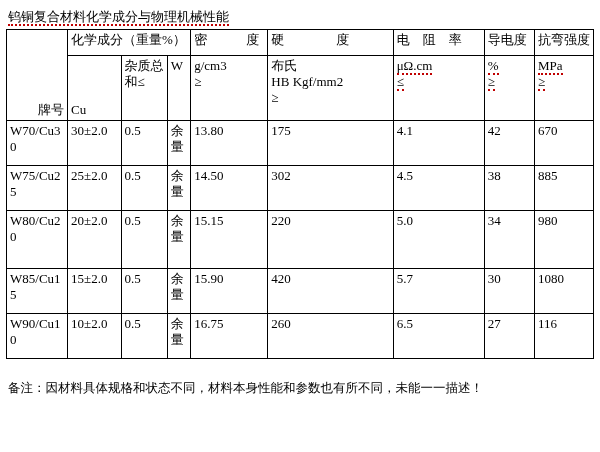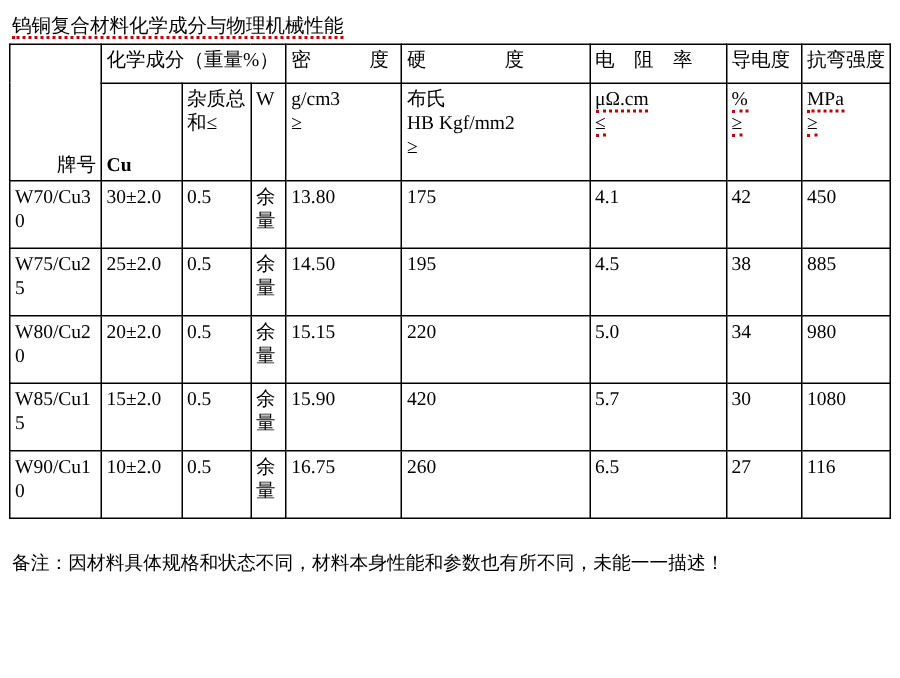--- a/index.html
+++ b/index.html
@@ -107,21 +107,21 @@
       </td>
       <td>
         <span class="hdr">导电度</span>
       </td>
       <td>
         <span class="hdr">抗弯强度</span>
       </td>
     </tr>
 
     <tr>
-      <td style="vertical-align:bottom;font-weight:bold;">
+      <td style="vertical-align:bottom;">
         <span>Cu</span>
       </td>
       <td>
         <span class="cell-sub">杂质总和≤</span>
       </td>
       <td class="vert">
         <span>W</span>
       </td>
       <td>
         <span class="cell-sub">g/cm3
@@ -148,36 +148,36 @@
 
     <tr style="height:45px">
       <td>W70/Cu30</td>
       <td>30±2.0</td>
       <td>0.5</td>
       <td class="vert">余量</td>
       <td>13.80</td>
       <td>175</td>
       <td>4.1</td>
       <td>42</td>
-      <td>450</td>
+      <td>670</td>
     </tr>
 
     <tr style="height:45px">
       <td>W75/Cu25</td>
       <td>25±2.0</td>
       <td>0.5</td>
       <td class="vert">余量</td>
       <td>14.50</td>
-      <td>195</td>
+      <td>302</td>
       <td>4.5</td>
       <td>38</td>
       <td>885</td>
     </tr>
 
-    <tr style="height:45px">
+    <tr style="height:58px">
       <td>W80/Cu20</td>
       <td>20±2.0</td>
       <td>0.5</td>
       <td class="vert">余量</td>
       <td>15.15</td>
       <td>220</td>
       <td>5.0</td>
       <td>34</td>
       <td>980</td>
     </tr>

